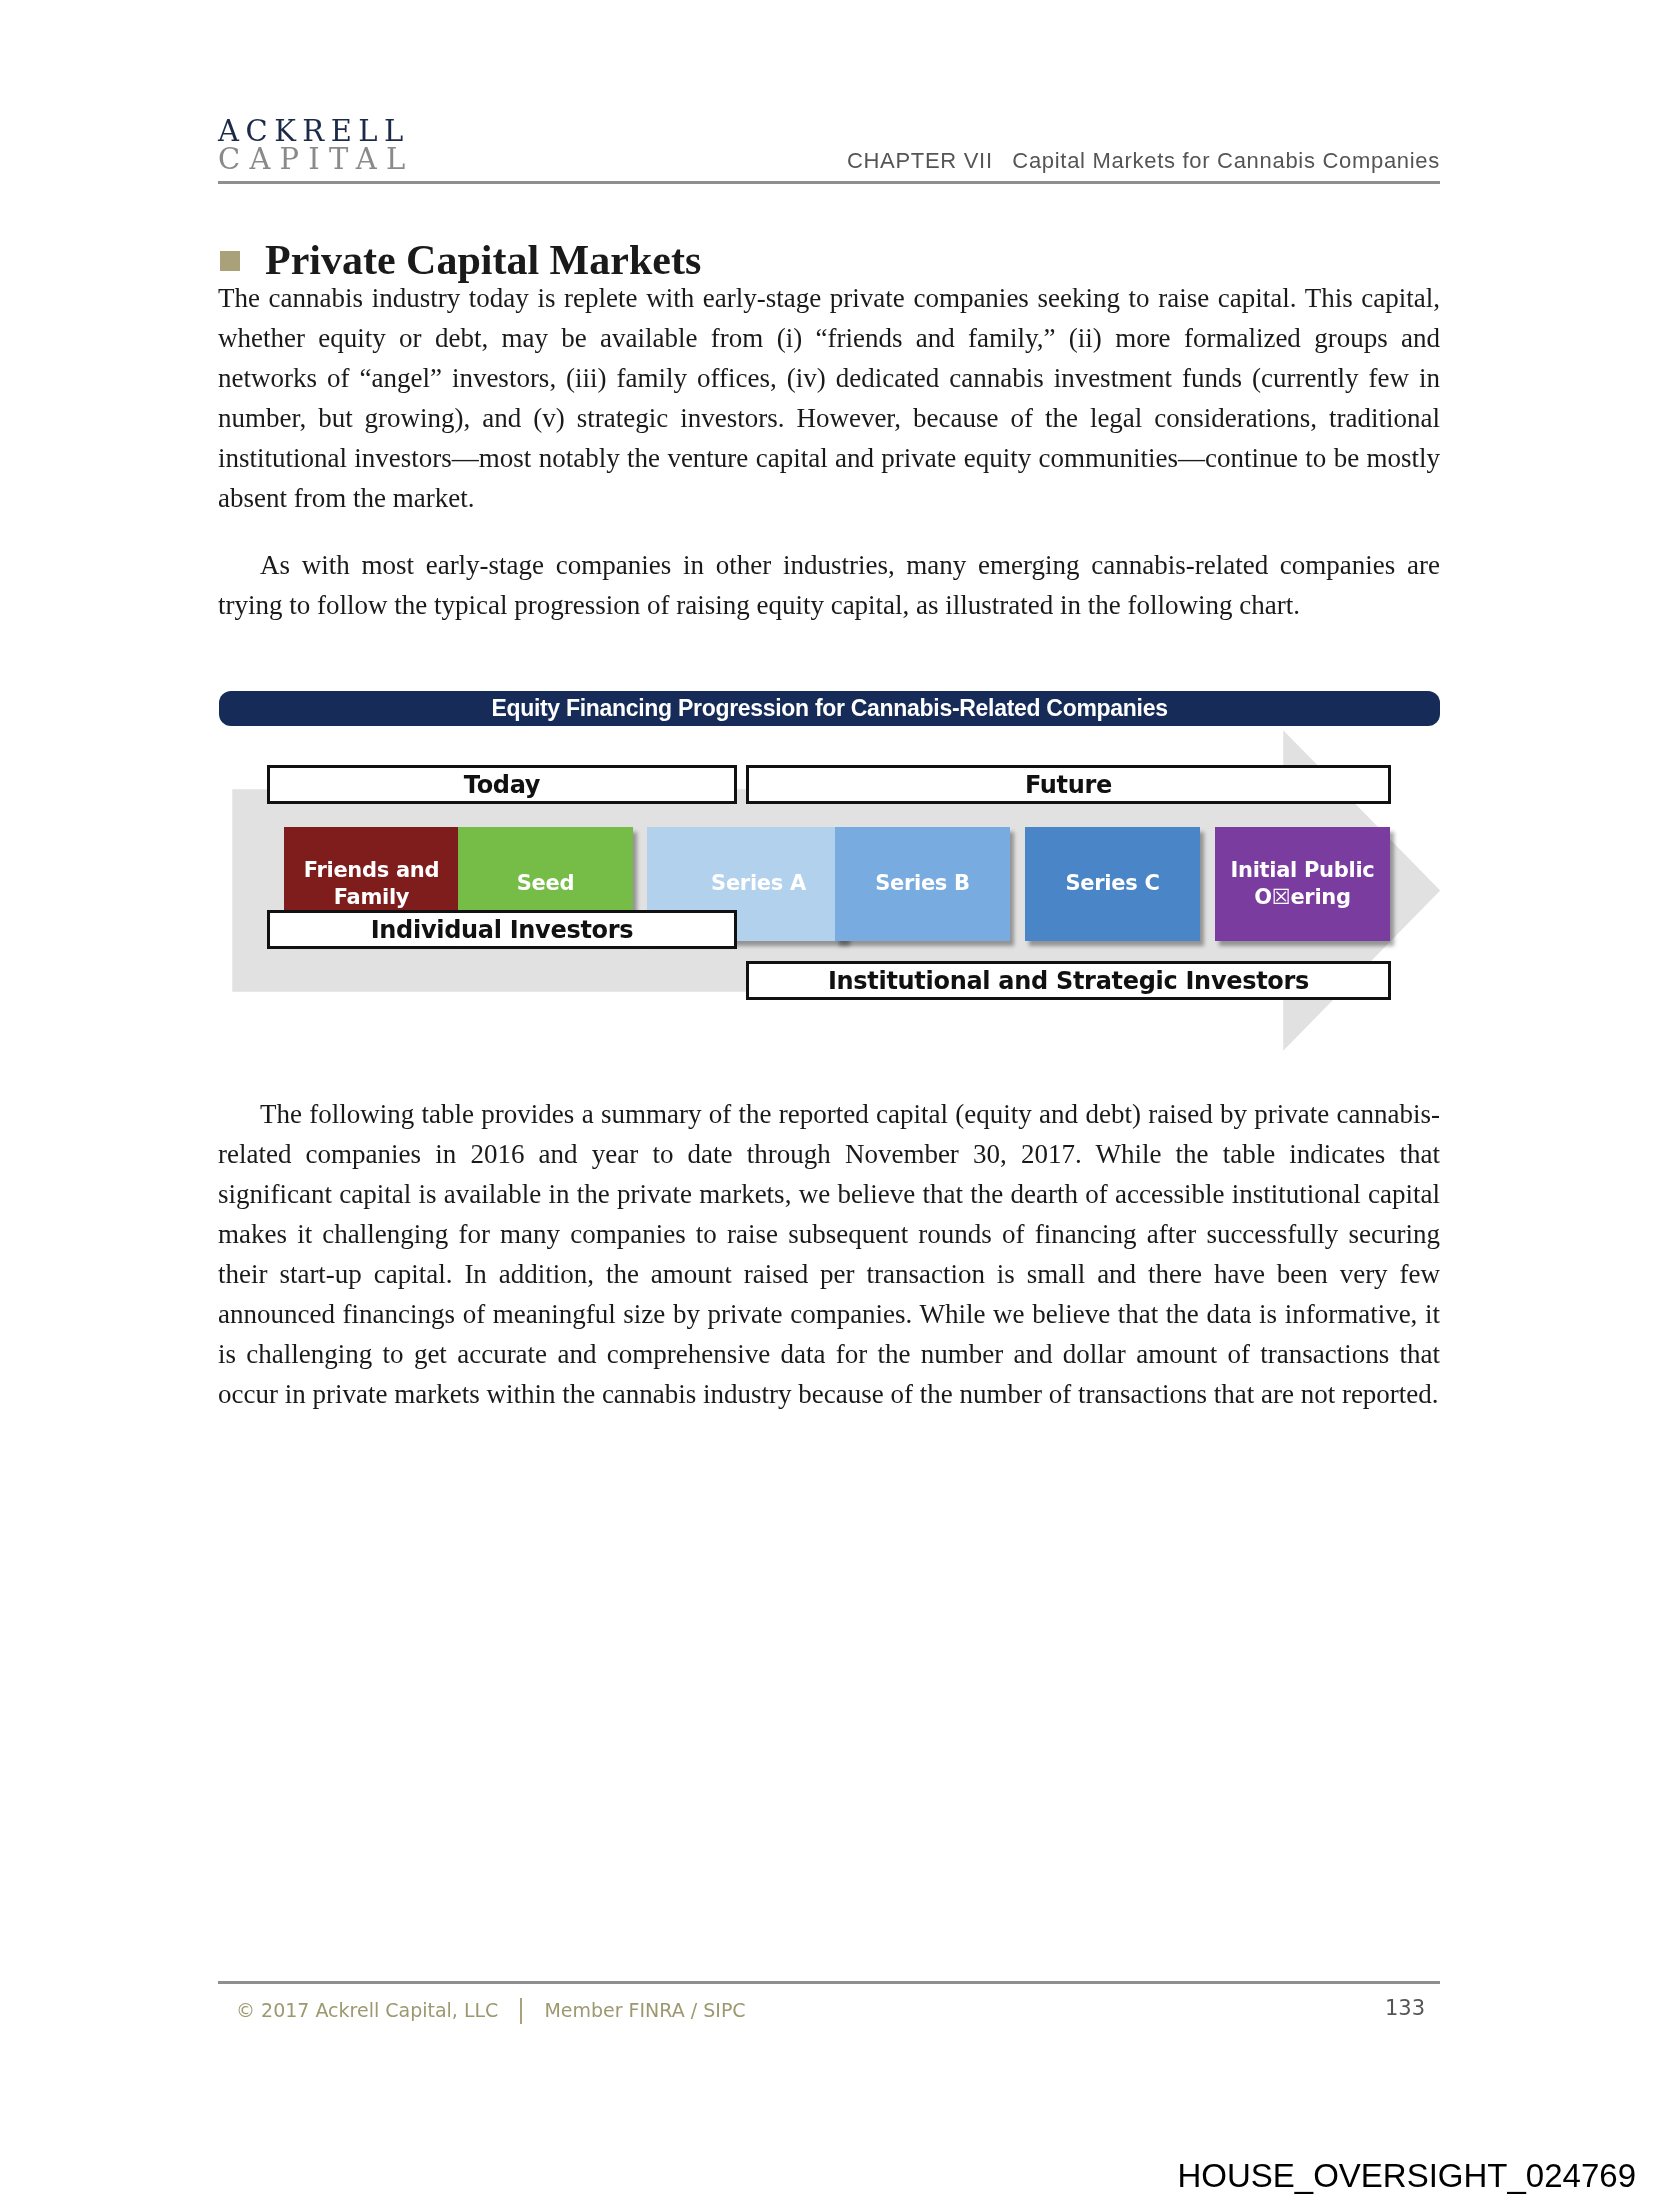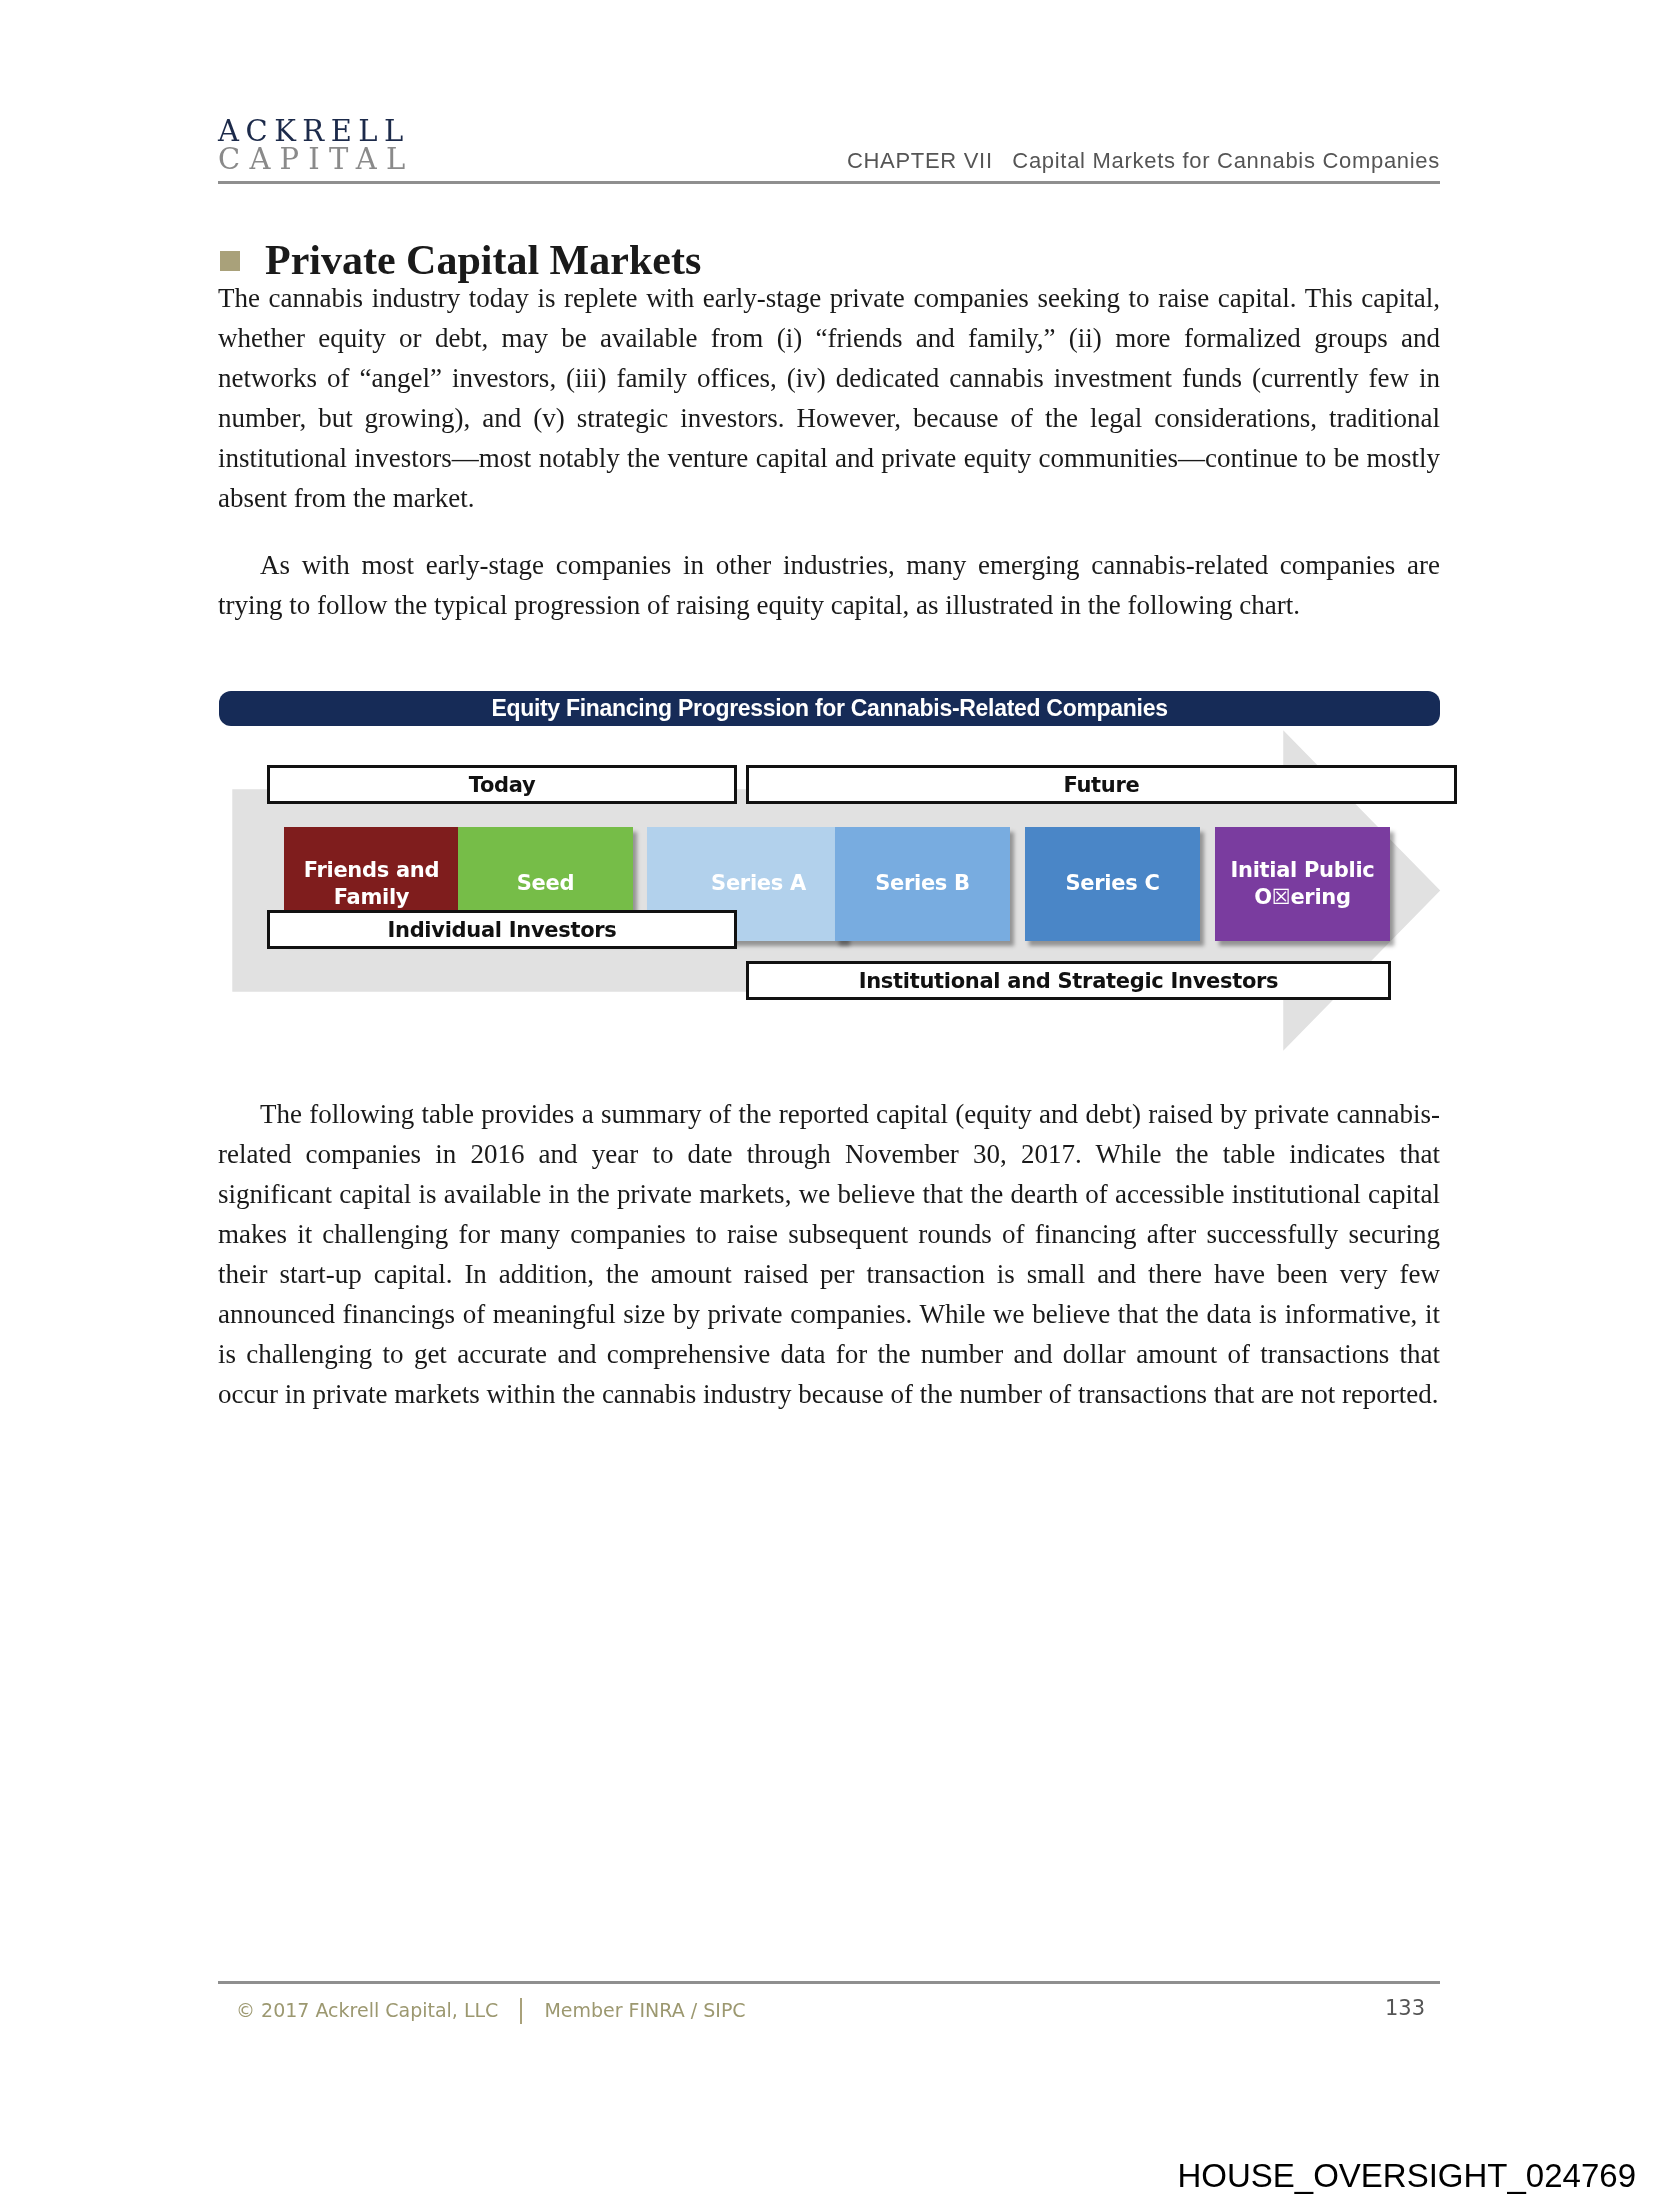--- a/index.html
+++ b/index.html
@@ -17,21 +17,21 @@
   .sec-square { left: 220px; top: 251px; width: 19.6px; height: 19.6px; background: #a9a17a; }
   .sec-title { left: 265px; top: 236px; font-family: "Liberation Serif", serif; font-weight: bold; font-size: 42px; color: #1a1a1a; white-space: nowrap; }
 
   
   .para { left: 218px; width: 1222px; font-family: "Liberation Serif", serif; font-size: 27px; line-height: 40px; color: #1a1a1a; text-align: justify; text-align-last: left; }
   .indent { text-indent: 42px; }
 
   
   .diag-title { left: 219px; top: 691px; width: 1221px; height: 35px; background: #162b57; color: #ffffff; font-family: "Liberation Sans", sans-serif; font-weight: bold; font-size: 23px; line-height: 35px; text-align: center; letter-spacing: -0.3px; border-radius: 12px; }
   .arrow-svg { left: 223px; top: 727px; }
-  .label-box { height: 39px; border: 3.3px solid #111111; background: #ffffff; box-sizing: border-box; display: flex; align-items: center; justify-content: center; font-family: "DejaVu Sans", sans-serif; font-weight: bold; font-size: 21px; color: #111111; letter-spacing: -0.3px; }
+  .label-box { height: 39px; border: 3.3px solid #111111; background: #ffffff; box-sizing: border-box; display: flex; align-items: center; justify-content: center; font-family: "DejaVu Sans", sans-serif; font-weight: bold; font-size: 24px; color: #111111; letter-spacing: -0.3px; }
   .stage { top: 827px; height: 114px; width: 175px; display: flex; align-items: center; justify-content: center; text-align: center; color: #ffffff; font-family: "DejaVu Sans", sans-serif; font-weight: bold; font-size: 21px; line-height: 27.5px; box-shadow: 3.9px 4.6px 3.9px rgba(0,0,0,0.35); letter-spacing: -0.3px; }
 
   
   .footer-left { left: 236px; top: 1998px; font-family: "DejaVu Sans", sans-serif; font-size: 19px; color: #9c9870; white-space: nowrap; }
   .footer-sep { display: inline-block; width: 2px; height: 26px; background: #a9a17a; vertical-align: middle; margin: 0 22px; }
   .page-num { right: 244px; top: 1996px; font-family: "DejaVu Sans", sans-serif; font-size: 21px; color: #555555; }
   .stamp { right: 33px; top: 2157px; font-family: "Liberation Sans", sans-serif; font-size: 33px; color: #000000; white-space: nowrap; }
 </style>
 </head>
 <body>
@@ -49,21 +49,21 @@
 <p class="abs para" style="top:278px;margin:0;">The cannabis industry today is replete with early-stage private companies seeking to raise capital. This capital, whether equity or debt, may be available from (i) “friends and family,” (ii) more formalized groups and networks of “angel” investors, (iii) family offices, (iv) dedicated cannabis investment funds (currently few in number, but growing), and (v) strategic investors. However, because of the legal considerations, traditional institutional investors—most notably the venture capital and private equity communities—continue to be mostly absent from the market.</p>
 <p class="abs para indent" style="top:545px;margin:0;">As with most early-stage companies in other industries, many emerging cannabis-related companies are trying to follow the typical progression of raising equity capital, as illustrated in the following chart.</p>
 
 <div class="abs diag-title">Equity Financing Progression for Cannabis-Related Companies</div>
 
 <svg class="abs arrow-svg" width="1218" height="327" viewBox="0 0 1860 500">
   <polygon id="arrow-shape" points="13,95 1620,95 1620,5 1860,250 1620,495 1620,405 13,405" fill="#e1e1e1"></polygon>
 </svg>
 
 <div class="abs label-box" style="left:267px;top:765px;width:470px;">Today</div>
-<div class="abs label-box" style="left:746px;top:765px;width:711px;">Future</div>
+<div class="abs label-box" style="left:746px;top:765px;width:645px;">Future</div>
 
 <div class="abs stage" id="stage-0" style="left: 284px; background: #7f1d1d;">Friends and Family</div>
 <div class="abs stage" id="stage-1" style="left: 458px; background: rgb(118, 189, 72);">Seed</div>
 <div class="abs stage" id="stage-2" style="left: 647px; background: rgb(178, 209, 236); padding-left: 24px;">Series A</div>
 <div class="abs stage" id="stage-3" style="left: 835px; background: rgb(120, 172, 224);">Series B</div>
 <div class="abs stage" id="stage-4" style="left: 1025px; background: rgb(74, 134, 199);">Series C</div>
 <div class="abs stage" id="stage-5" style="left: 1215px; background: rgb(122, 60, 159);">Initial Public O☒ering</div>
 
 <div class="abs label-box" style="left:267px;top:910px;width:470px;">Individual Investors</div>
 <div class="abs label-box" style="left:746px;top:961px;width:645px;">Institutional and Strategic Investors</div>

